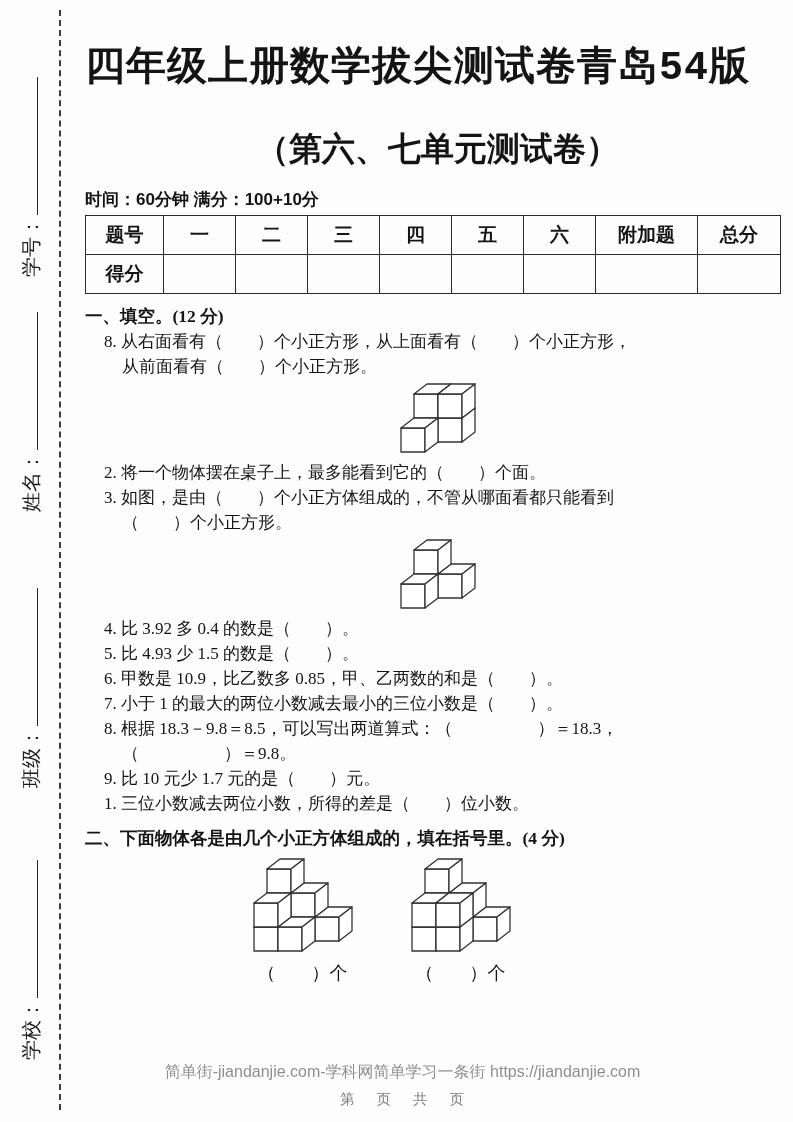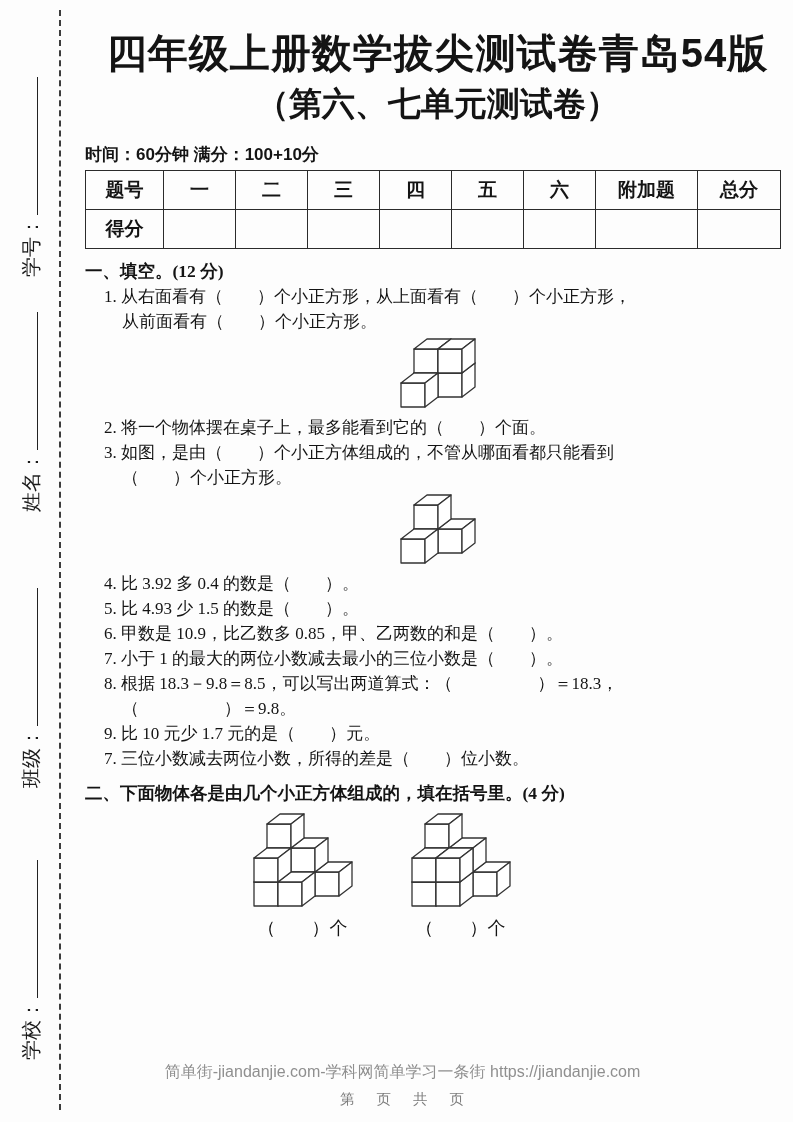--- a/index.html
+++ b/index.html
@@ -18,26 +18,26 @@
     transform:rotate(-90deg); transform-origin:center;
     display:flex; align-items:center;
   }
   .side-unit .lbl { font-size:20px; white-space:nowrap; color:#1a1a1a; }
   .side-unit .fill-line { flex:1; height:13px; border-bottom:1.5px solid #222; margin-left:2px; }
   .su-1 { top:164px; } .su-2 { top:399px; } .su-3 { top:675px; } .su-4 { top:947px; }
 
   
   .main { position:absolute; left:85px; top:0; width:705px; }
   .title {
-    margin-top:28px; text-align:center; font-size:40px; line-height:1.25;
+    margin-top:44px; font-size:40px; line-height:1.25;
     font-weight:900; letter-spacing:1px;
-    font-family:Liberation Sans, sans-serif;
+    font-family:Liberation Mono, monospace;
   }
   .subtitle {
-    margin-top:4px; text-align:center; font-size:33px; font-weight:900;
+    margin-top:33px; text-align:center; font-size:33px; font-weight:900;
     font-family:Liberation Sans, sans-serif;
   }
   .meta {
     margin-top:16px; margin-bottom:4px; text-align:left; font-size:17px;
     font-weight:600; font-family:"Liberation Sans", sans-serif;
   }
   table.score {
     width:695px; border-collapse:collapse; table-layout:fixed;
     font-family:"Liberation Sans", sans-serif;
   }
@@ -123,21 +123,21 @@
         <td></td>
         <td></td>
         <td></td>
         <td></td>
       </tr>
     </tbody>
       </table>
 
     <div class="sec-heading">一、填空。(12 分)</div>
 
-    <div class="q-line">1. 从右面看有（　　）个小正方形，从上面看有（　　）个小正方形，</div>
+    <div class="q-line">8. 从右面看有（　　）个小正方形，从上面看有（　　）个小正方形，</div>
     <div class="q-line q-cont">从前面看有（　　）个小正方形。</div>
 
     <div class="fig-center">
       <svg class="cubes" viewBox="-2 -70 78 72" width="78" height="72">
           <polygon points="13,-10 37,-10 37,-34 13,-34"></polygon>
           <polygon points="13,-34 37,-34 50,-44 26,-44"></polygon>
           <polygon points="37,-10 50,-20 50,-44 37,-34"></polygon>
           <polygon points="37,-10 61,-10 61,-34 37,-34"></polygon>
           <polygon points="37,-34 61,-34 74,-44 50,-44"></polygon>
           <polygon points="61,-10 74,-20 74,-44 61,-34"></polygon>
@@ -174,21 +174,21 @@
         </svg>
     </div>
 
     <div class="q-line">4. 比 3.92 多 0.4 的数是（　　）。</div>
     <div class="q-line">5. 比 4.93 少 1.5 的数是（　　）。</div>
     <div class="q-line">6. 甲数是 10.9，比乙数多 0.85，甲、乙两数的和是（　　）。</div>
     <div class="q-line">7. 小于 1 的最大的两位小数减去最小的三位小数是（　　）。</div>
     <div class="q-line">8. 根据 18.3－9.8＝8.5，可以写出两道算式：（　　　　　）＝18.3，</div>
     <div class="q-line q-cont">（　　　　　）＝9.8。</div>
     <div class="q-line">9. 比 10 元少 1.7 元的是（　　）元。</div>
-    <div class="q-line">7. 三位小数减去两位小数，所得的差是（　　）位小数。</div>
+    <div class="q-line">1. 三位小数减去两位小数，所得的差是（　　）位小数。</div>
 
     <div class="sec-heading">二、下面物体各是由几个小正方体组成的，填在括号里。(4 分)</div>
 
     <div class="figs-row">
       <div class="fig-block">
         <svg class="cubes" viewBox="-2 -94 102 96" width="102" height="96">
             <polygon points="13,-10 37,-10 37,-34 13,-34"></polygon>
             <polygon points="13,-34 37,-34 50,-44 26,-44"></polygon>
             <polygon points="37,-10 50,-20 50,-44 37,-34"></polygon>
             <polygon points="37,-10 61,-10 61,-34 37,-34"></polygon>

